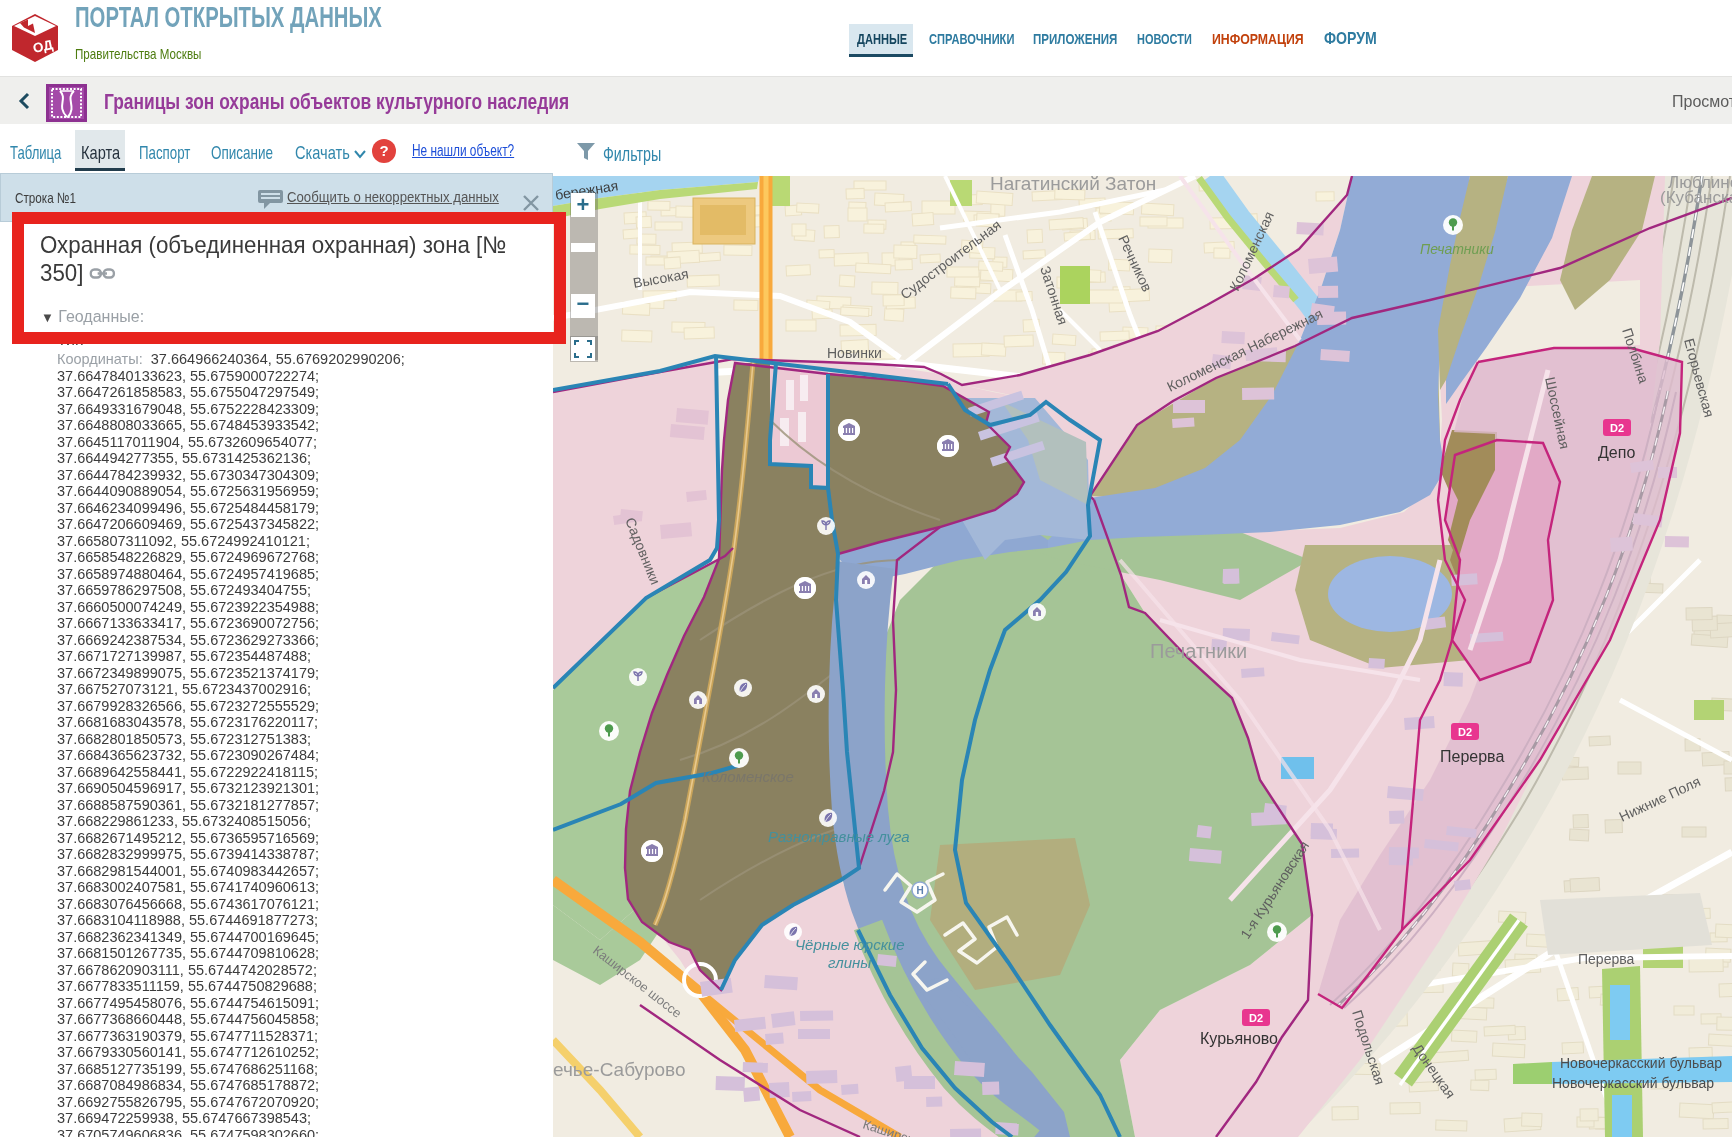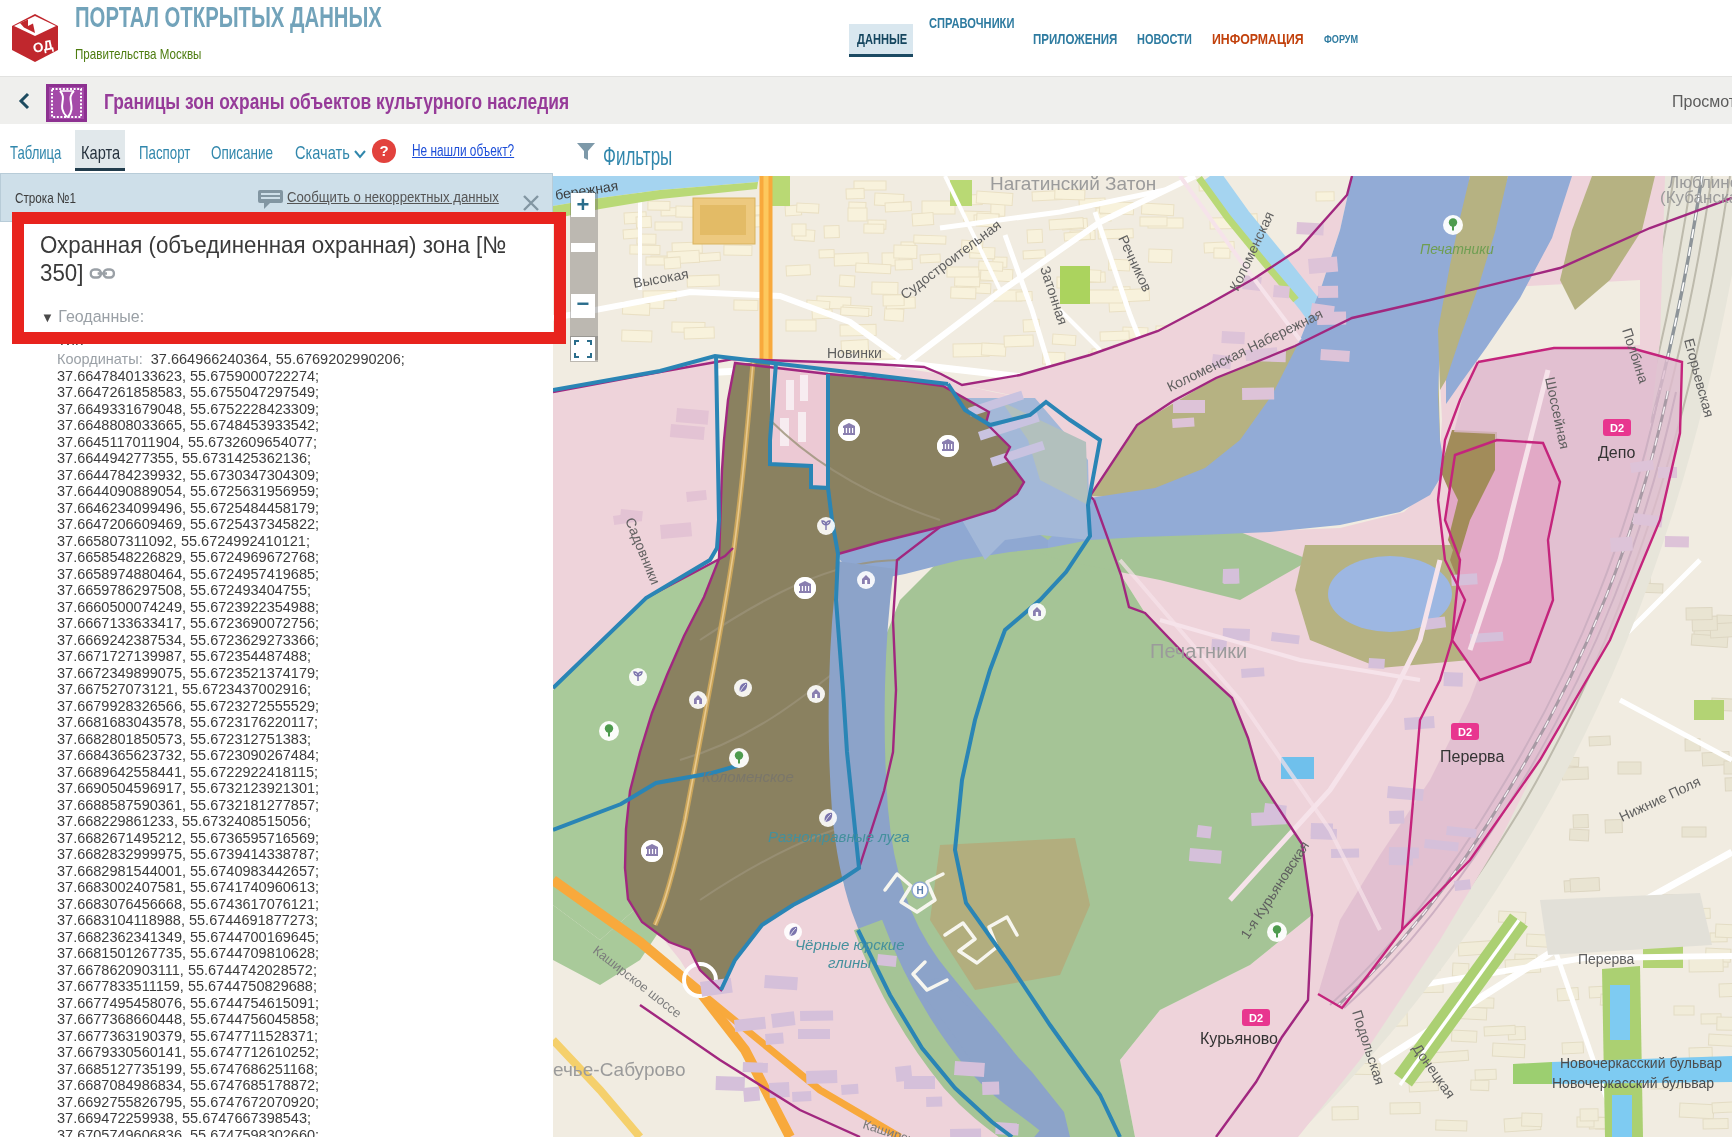--- a/index.html
+++ b/index.html
@@ -14,25 +14,25 @@
 <svg class="abs" style="left:10px;top:13px" width="50" height="50" viewBox="0 0 50 50">
  <polygon points="25,1 48,13 48,37 25,49 2,37 2,13" fill="#c0272d"></polygon>
  <polygon points="25,3 46,13 25,23 4,13" fill="#fff"></polygon>
  <polygon points="10,10 18,6.5 18,13 23,10.5 25,20 14,14.5" fill="#c0272d"></polygon>
  <text x="33" y="38" font-size="13.5" font-weight="bold" fill="#fff" text-anchor="middle" transform="rotate(-12 33 34)">ОД</text>
 </svg>
 <div class="abs" style="left:75px;top:1px;font-weight:bold;font-size:29px;color:#72a3ba"><span class="cx" style="transform:scaleX(0.70)">ПОРТАЛ ОТКРЫТЫХ ДАННЫХ</span></div>
 <div class="abs" style="left:75px;top:46px;color:#4d7c0f;font-size:14.5px"><span class="cx" style="transform:scaleX(0.80)">Правительства Москвы</span></div>
 
 <div class="abs" style="left:849px;top:24px;width:64px;height:33px;background:#d9e7ef;border-bottom:3px solid #1c4a63;line-height:30px;font-size:15px;font-weight:bold;color:#15465f;text-align:left;padding-left:8px"><span class="cx" style="transform:scaleX(0.74)">ДАННЫЕ</span></div>
-<div class="abs" style="left:929px;top:8px;height:30px;line-height:30px;font-size:15px;font-weight:bold;color:#2e7ba0"><span class="cx" style="transform:scaleX(0.74)">СПРАВОЧНИКИ</span></div>
+<div class="abs" style="left:929px;top:24px;height:30px;line-height:30px;font-size:15px;font-weight:bold;color:#2e7ba0"><span class="cx" style="transform:scaleX(0.74)">СПРАВОЧНИКИ</span></div>
 <div class="abs" style="left:1033px;top:24px;height:30px;line-height:30px;font-size:15px;font-weight:bold;color:#2e7ba0"><span class="cx" style="transform:scaleX(0.77)">ПРИЛОЖЕНИЯ</span></div>
 <div class="abs" style="left:1137px;top:24px;height:30px;line-height:30px;font-size:15px;font-weight:bold;color:#2e7ba0"><span class="cx" style="transform:scaleX(0.73)">НОВОСТИ</span></div>
 <div class="abs" style="left:1212px;top:24px;height:30px;line-height:30px;font-size:15px;font-weight:bold;color:#c2410c"><span class="cx" style="transform:scaleX(0.82)">ИНФОРМАЦИЯ</span></div>
-<div class="abs" style="left:1324px;top:24px;height:30px;line-height:30px;font-size:11px;font-weight:bold;color:#2e7ba0"><span class="cx" style="transform:scaleX(0.83)">ФОРУМ</span></div>
+<div class="abs" style="left:1324px;top:24px;height:30px;line-height:30px;font-size:17px;font-weight:bold;color:#2e7ba0"><span class="cx" style="transform:scaleX(0.83)">ФОРУМ</span></div>
 
 <div class="abs" style="left:0;top:76px;width:1732px;height:48px;background:#efefed;border-top:1px solid #e2e2e0"></div>
 <svg class="abs" style="left:17px;top:92px" width="14" height="18">
     <path d="M11,2 L4,9 L11,16" stroke="#1d4b60" stroke-width="3" fill="none"></path>
   </svg>
 <svg class="abs" style="left:46px;top:84px" width="41" height="38" viewBox="0 0 41 38">
  <rect x="0" y="0" width="41" height="38" fill="#8d3191"></rect>
  <rect x="3" y="3" width="35" height="32" fill="#a44aa8"></rect>
  <rect x="6" y="5" width="29" height="28" fill="none" stroke="#fff" stroke-width="2" stroke-dasharray="2 1.6"></rect>
  <path d="M14,7 C22,15 10,22 21,33" stroke="#fff" stroke-width="2" fill="none"></path>
@@ -51,21 +51,21 @@
 <div class="abs" style="left:211px;top:142px;font-size:19px;color:#3187ac"><span class="cx" style="transform:scaleX(0.71)">Описание</span></div>
 <div class="abs" style="left:295px;top:142px;font-size:19px;color:#3187ac"><span class="cx" style="transform:scaleX(0.77)">Скачать</span></div>
 <svg class="abs" style="left:353px;top:149px" width="14" height="10">
     <path d="M2,2 L7,8 L12,2" stroke="#3187ac" stroke-width="2" fill="none"></path>
   </svg>
 <div class="abs" style="left:372px;top:139px;width:24px;height:24px;border-radius:50%;background:#e2423d;color:#fff;text-align:center;line-height:24px;font-size:15px;font-weight:bold">?</div>
 <div class="abs" style="left:412px;top:142px;font-size:16px;color:#1d4ed8"><span class="cx" style="transform:scaleX(0.74);text-decoration:underline">Не нашли объект?</span></div>
 <svg class="abs" style="left:576px;top:142px" width="20" height="20">
     <path d="M1,1 L19,1 L12,9 L12,18 L8,16 L8,9 Z" fill="#7d99a9"></path>
   </svg>
-<div class="abs" style="left:603px;top:142px;font-size:25px;color:#3187ac"><span class="cx" style="transform:scaleX(0.68)">Фильтры</span></div>
+<div class="abs" style="left:603px;top:142px;font-size:21px;color:#3187ac"><span class="cx" style="transform:scaleX(0.68)">Фильтры</span></div>
 
 <svg class="abs" style="left:553px;top:176px" width="1179" height="961" viewBox="553 176 1179 961">
 <defs>
  <clipPath id="mapclip">
         <rect x="553" y="176" width="1179" height="961"></rect>
       </clipPath>
 </defs>
 <g clip-path="url(#mapclip)" font-family="Liberation Sans, sans-serif">
 
 <rect x="553" y="176" width="1179" height="961" fill="#f1ece1"></rect>

